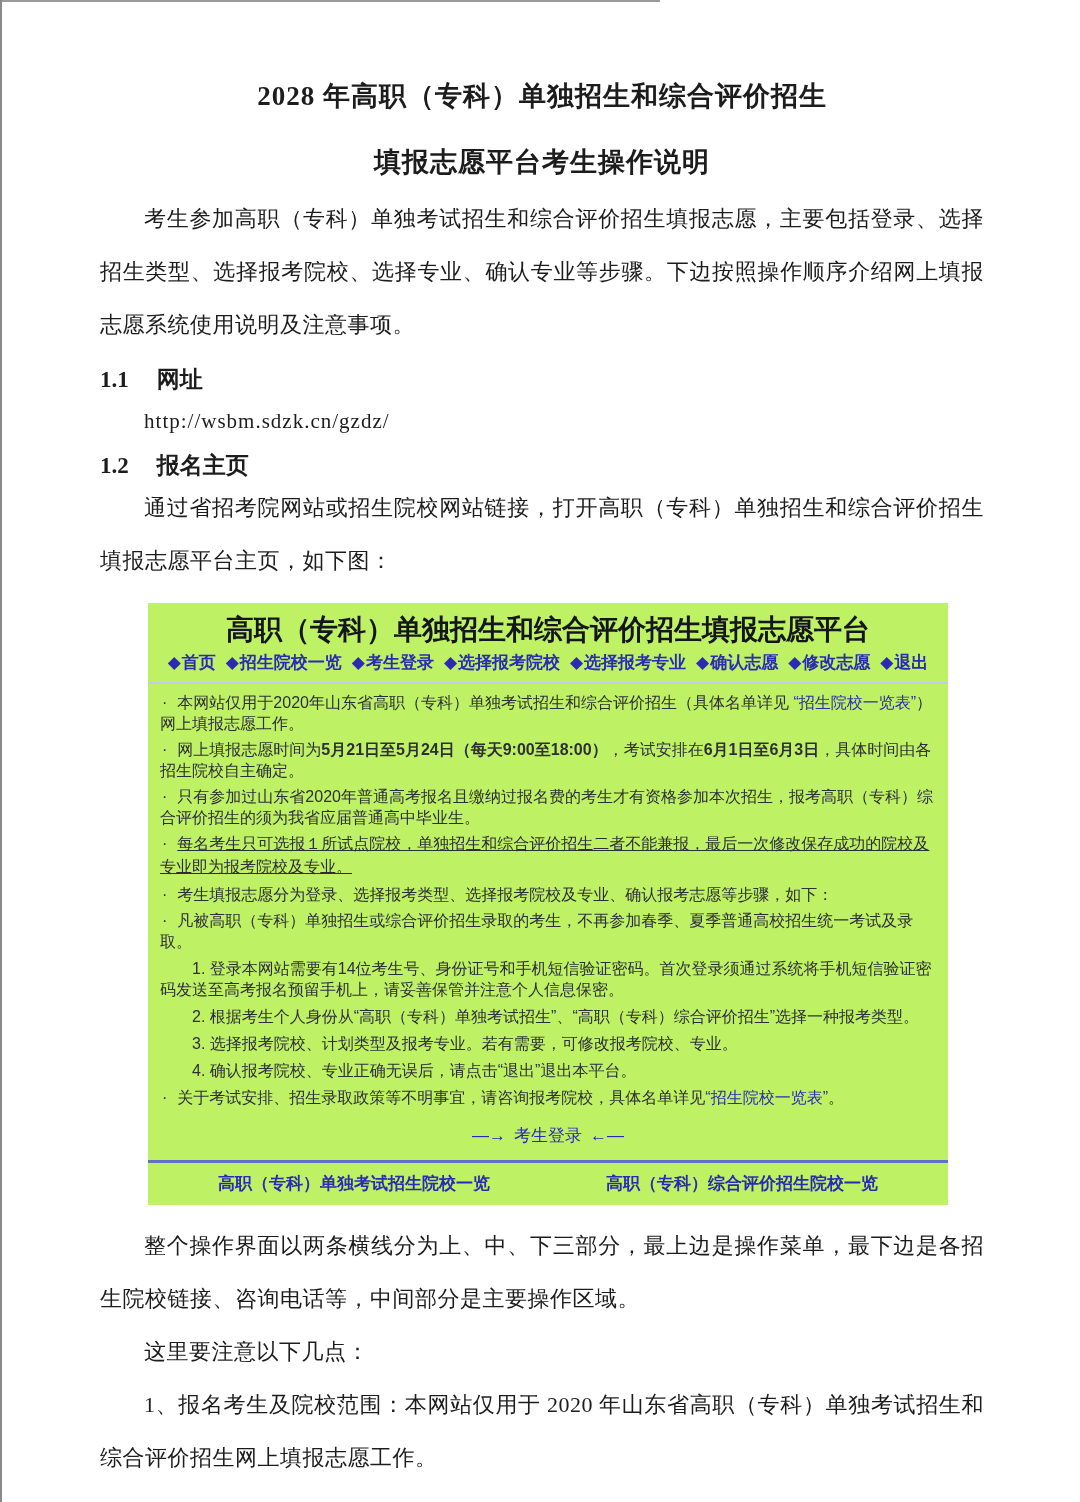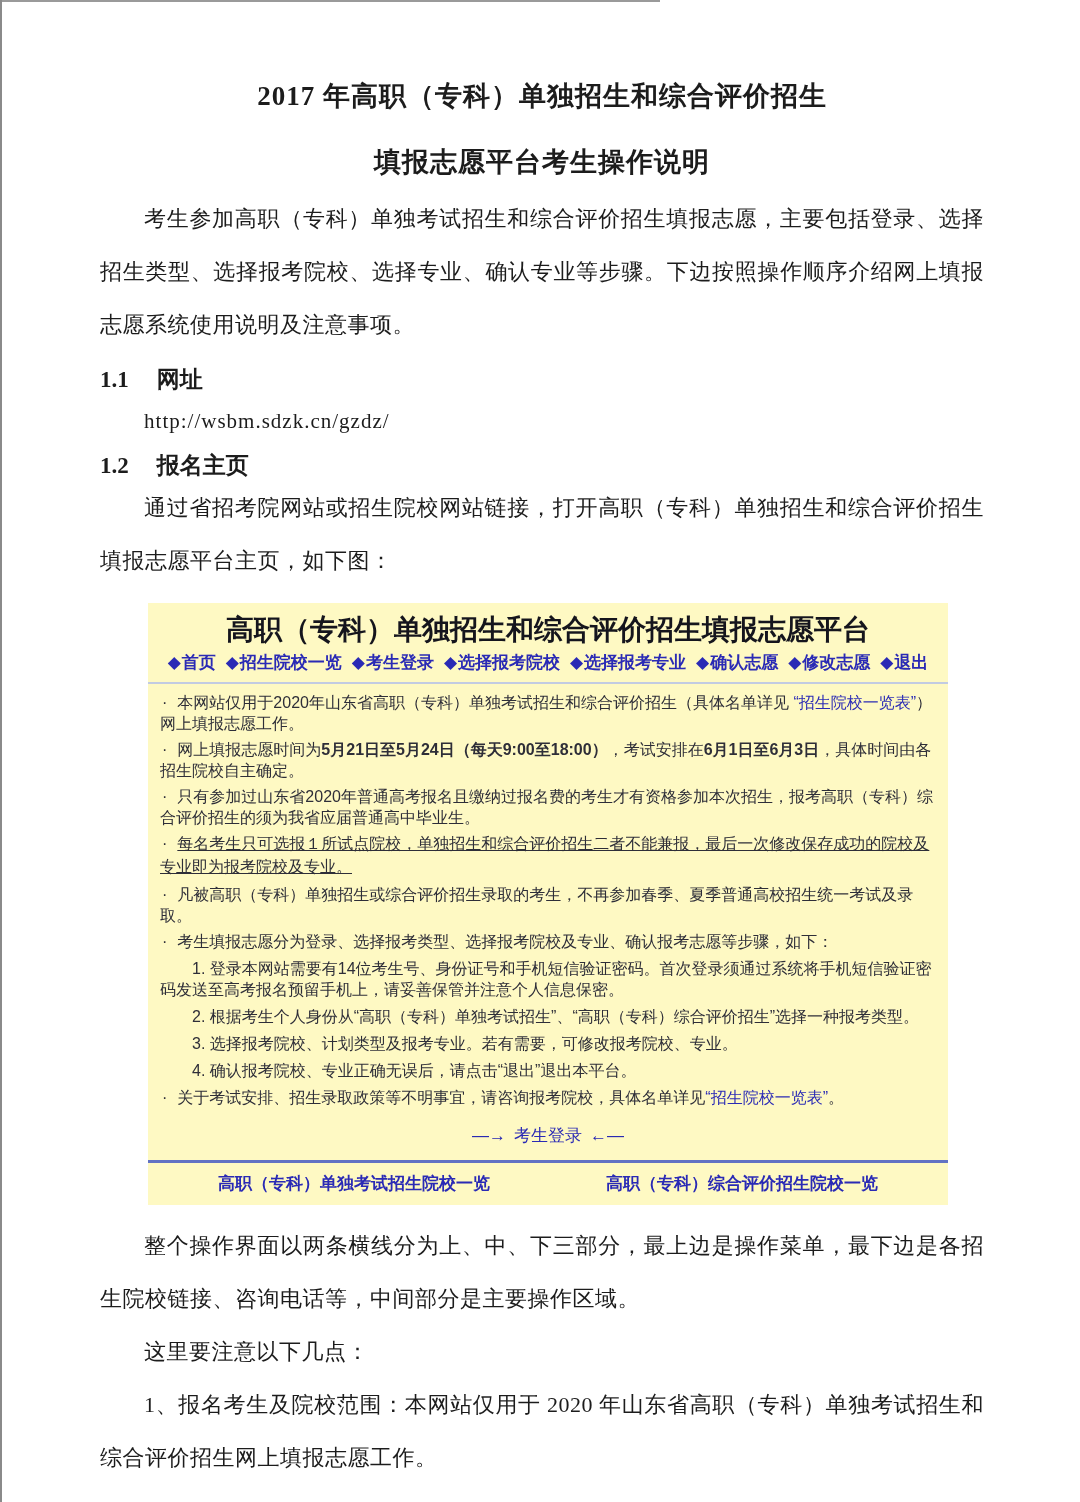--- a/index.html
+++ b/index.html
@@ -30,21 +30,21 @@
 
   .sec-heading { font-size:23px; font-weight:bold; margin:14px 0 0 0; line-height:30px; }
   .sec-heading .sec-num { margin-right:28px; }
 
   .url-line { font-size:21px; margin:10px 0 0 0; text-indent:2.1em; line-height:32px; letter-spacing:1px; }
 
   
   .ss {
     margin:16px 0 0 48px;
     width:800px;
-    background:#fef9c3;
+    background:#bef264;
     box-sizing:border-box;
     padding:8px 12px 0 12px;
     font-family:"Liberation Sans","DejaVu Sans",sans-serif;
   }
   .ss-title {
     text-align:center; font-size:28px; font-weight:bold;
     color:#15151d; margin:2px 0 4px 0; line-height:34px;
   }
   .ss-menu { text-align:center; font-size:17px; font-weight:bold; line-height:24px; }
   .ss-menu-item { color:#2a2ab5; margin:0 5px; cursor:pointer; white-space:nowrap; }
@@ -77,21 +77,21 @@
   .after-block { margin-top:14px; }
 </style>
 </head>
 <body>
 
 <div class="scan-top"></div>
 <div class="scan-left"></div>
 
 <div class="content">
 
-  <h1 class="doc-title">2017 年高职（专科）单独招生和综合评价招生</h1>
+  <h1 class="doc-title">2028 年高职（专科）单独招生和综合评价招生</h1>
   <h1 class="doc-title second">填报志愿平台考生操作说明</h1>
 
   <p class="body-para intro-para">考生参加高职（专科）单独考试招生和综合评价招生填报志愿，主要包括登录、选择招生类型、选择报考院校、选择专业、确认专业等步骤。下边按照操作顺序介绍网上填报志愿系统使用说明及注意事项。</p>
 
   <h2 class="sec-heading">
     <span class="sec-num">1.1</span><span>网址</span>
   </h2>
   <p class="url-line">http://wsbm.sdzk.cn/gzdz/</p>
 
   <h2 class="sec-heading">
@@ -101,22 +101,22 @@
 
   <div class="ss">
     <div class="ss-title">高职（专科）单独招生和综合评价招生填报志愿平台</div>
     <div class="ss-menu" id="ss-menu"><span class="ss-menu-item"><span class="diamond">◆</span><span>首页</span></span><span class="ss-menu-item"><span class="diamond">◆</span><span>招生院校一览</span></span><span class="ss-menu-item"><span class="diamond">◆</span><span>考生登录</span></span><span class="ss-menu-item"><span class="diamond">◆</span><span>选择报考院校</span></span><span class="ss-menu-item"><span class="diamond">◆</span><span>选择报考专业</span></span><span class="ss-menu-item"><span class="diamond">◆</span><span>确认志愿</span></span><span class="ss-menu-item"><span class="diamond">◆</span><span>修改志愿</span></span><span class="ss-menu-item"><span class="diamond">◆</span><span>退出</span></span></div>
     <hr class="ss-sep-light">
     <div id="ss-bullets">
         <div class="ss-item"><span class="marker">·</span><span>本网站仅用于2020年山东省高职（专科）单独考试招生和综合评价招生（具体名单详见 </span><span class="seg-link">“招生院校一览表”</span><span>）网上填报志愿工作。</span></div>
         <div class="ss-item"><span class="marker">·</span><span>网上填报志愿时间为</span><span class="seg-bold">5月21日至5月24日（每天9:00至18:00）</span><span>，考试安排在</span><span class="seg-bold">6月1日至6月3日</span><span>，具体时间由各招生院校自主确定。</span></div>
         <div class="ss-item"><span class="marker">·</span><span>只有参加过山东省2020年普通高考报名且缴纳过报名费的考生才有资格参加本次招生，报考高职（专科）综合评价招生的须为我省应届普通高中毕业生。</span></div>
         <div class="ss-item"><span class="marker">·</span><span class="seg-underline">每名考生只可选报１所试点院校，单独招生和综合评价招生二者不能兼报，最后一次修改保存成功的院校及专业即为报考院校及专业。</span></div>
+        <div class="ss-item"><span class="marker">·</span><span>考生填报志愿分为登录、选择报考类型、选择报考院校及专业、确认报考志愿等步骤，如下：</span></div>
         <div class="ss-item"><span class="marker">·</span><span>凡被高职（专科）单独招生或综合评价招生录取的考生，不再参加春季、夏季普通高校招生统一考试及录取。</span></div>
-        <div class="ss-item"><span class="marker">·</span><span>考生填报志愿分为登录、选择报考类型、选择报考院校及专业、确认报考志愿等步骤，如下：</span></div>
       </div>
     <div id="ss-numbered">
         <div class="ss-item ss-step"><span>1. 登录本网站需要有14位考生号、身份证号和手机短信验证密码。首次登录须通过系统将手机短信验证密码发送至高考报名预留手机上，请妥善保管并注意个人信息保密。</span></div>
         <div class="ss-item ss-step"><span>2. 根据考生个人身份从“高职（专科）单独考试招生”、“高职（专科）综合评价招生”选择一种报考类型。</span></div>
         <div class="ss-item ss-step"><span>3. 选择报考院校、计划类型及报考专业。若有需要，可修改报考院校、专业。</span></div>
         <div class="ss-item ss-step"><span>4. 确认报考院校、专业正确无误后，请点击“退出”退出本平台。</span></div>
       </div>
     <div id="ss-bullets2">
         <div class="ss-item"><span class="marker">·</span><span>关于考试安排、招生录取政策等不明事宜，请咨询报考院校，具体名单详见</span><span class="seg-link">“招生院校一览表”</span><span>。</span></div>
       </div>

